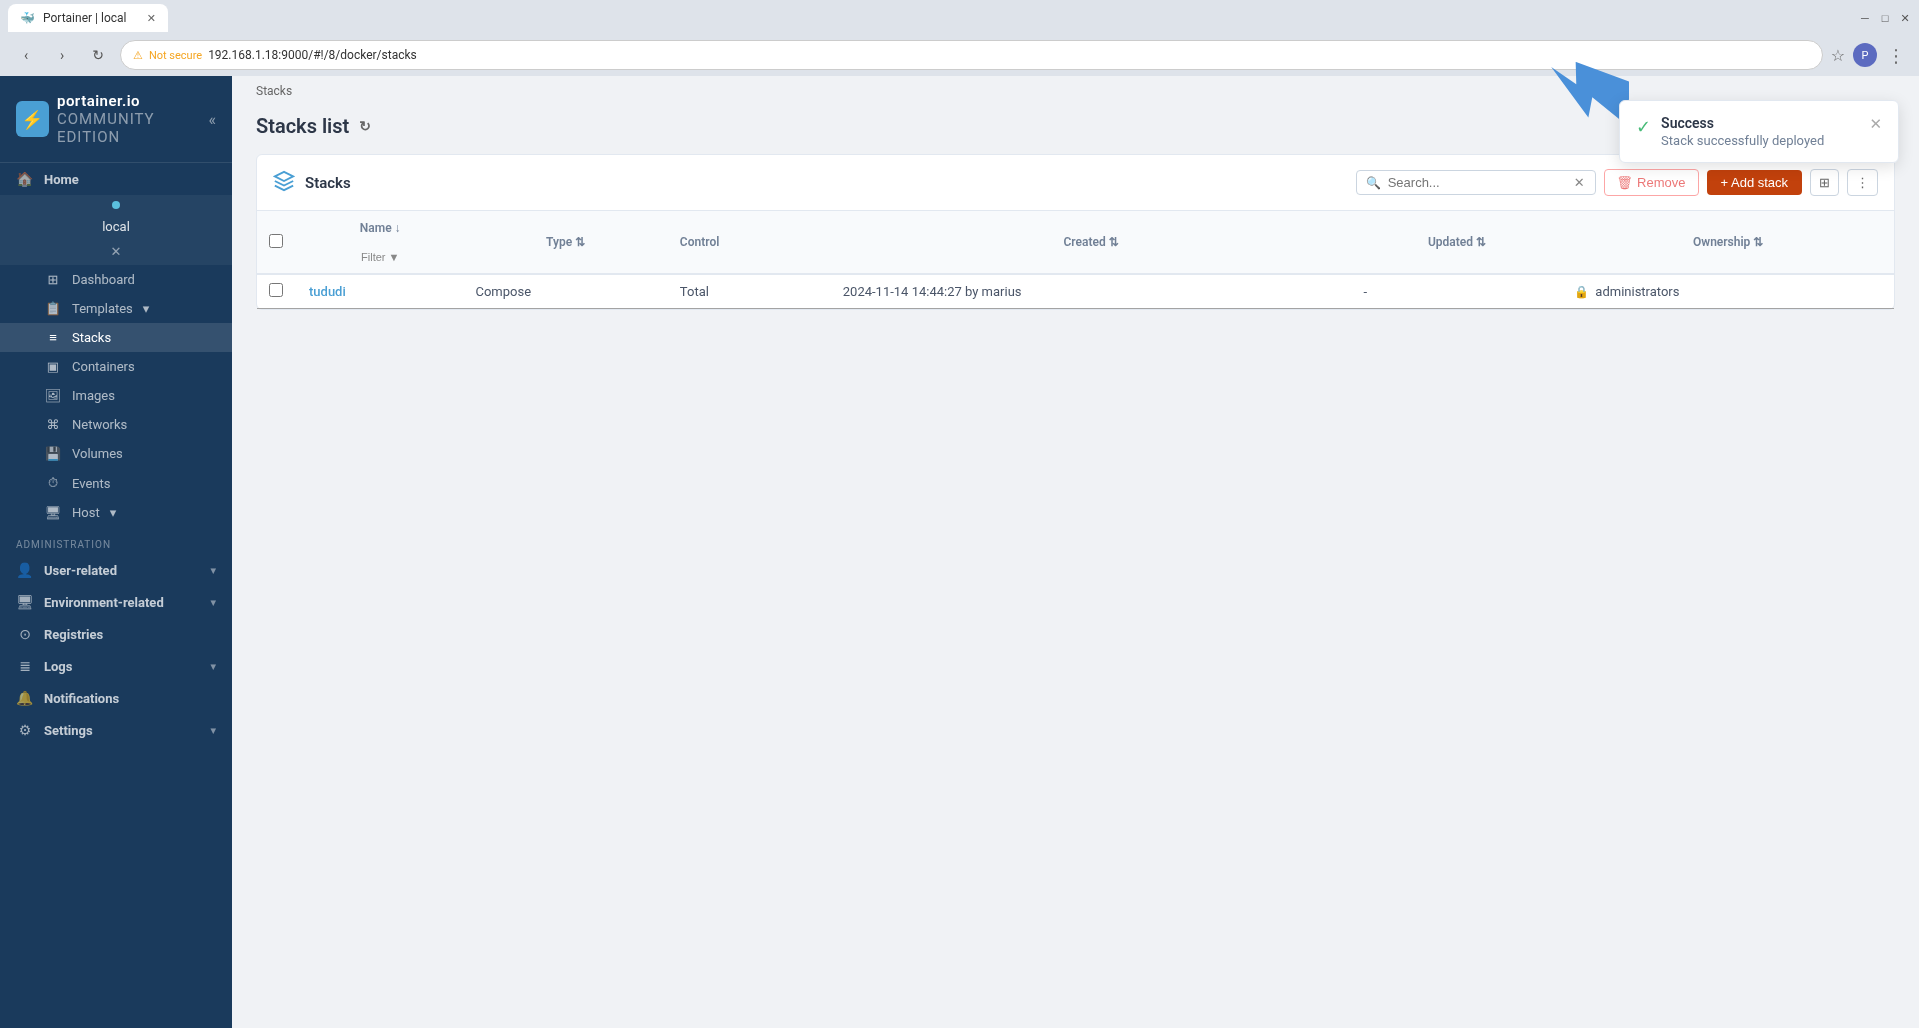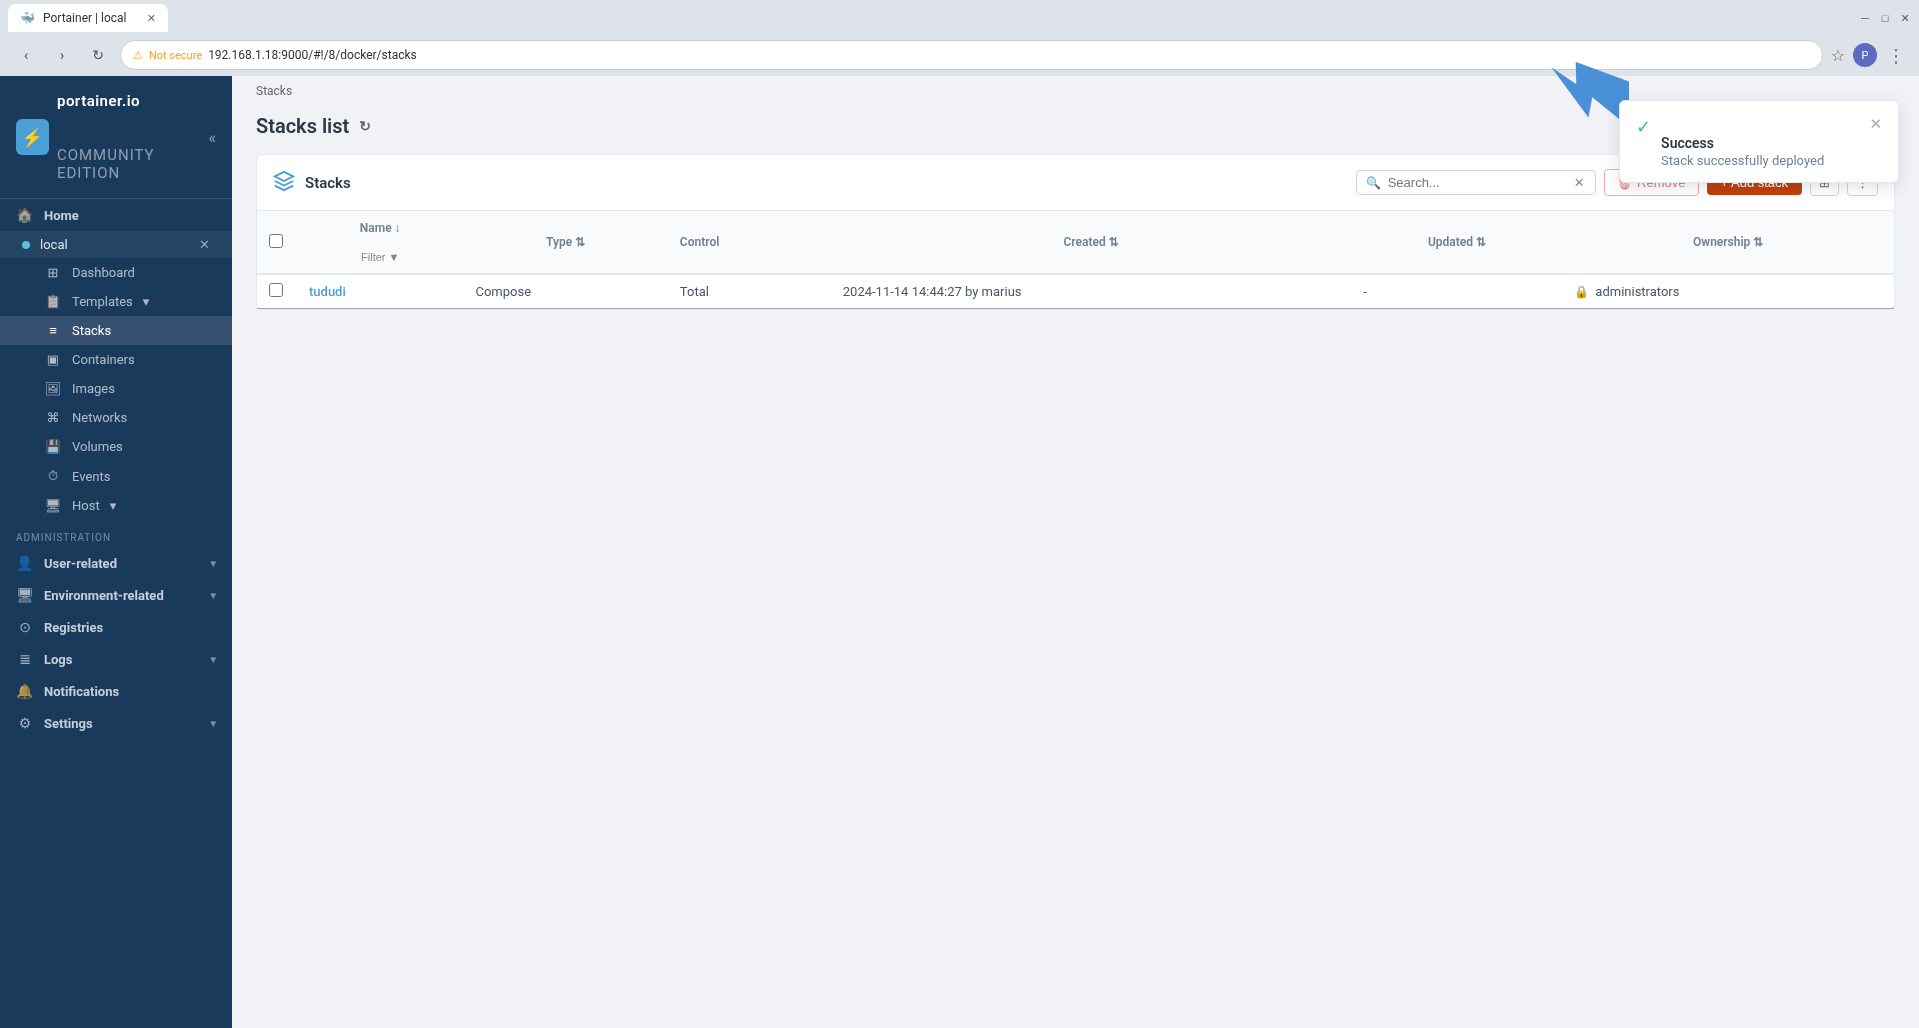--- a/index.html
+++ b/index.html
@@ -20,33 +20,33 @@
     .browser-menu { color: #666; font-size: 18px; cursor: pointer; padding: 0 2px; }
 
     
     .app-layout { display: flex; height: calc(100vh - 72px); background: #f0f2f5; }
 
     
     .sidebar { width: 232px; background: #1a3a5c; color: #fff; display: flex; flex-direction: column; overflow-y: auto; flex-shrink: 0; }
     .sidebar-logo { display: flex; align-items: center; justify-content: space-between; padding: 16px; border-bottom: 1px solid rgba(255,255,255,0.1); }
     .sidebar-logo-img { display: flex; align-items: center; gap: 8px; }
     .sidebar-logo-icon { width: 36px; height: 36px; background: #4a9fd4; border-radius: 6px; display: flex; align-items: center; justify-content: center; font-size: 18px; color: white; }
-    .sidebar-logo-text { display: flex; flex-direction: column; gap: 36px; }
+    .sidebar-logo-text { display: flex; flex-direction: column; }
     .sidebar-logo-name { font-size: 15px; font-weight: 600; color: #fff; letter-spacing: 0.5px; }
     .sidebar-logo-sub { font-size: 15px; color: rgba(255,255,255,0.5); text-transform: uppercase; letter-spacing: 1px; }
     .sidebar-collapse-btn { color: rgba(255,255,255,0.5); cursor: pointer; font-size: 16px; }
 
     .sidebar-section-label { font-size: 10px; color: rgba(255,255,255,0.4); text-transform: uppercase; letter-spacing: 1px; padding: 12px 16px 4px; }
 
     .sidebar-item { display: flex; align-items: center; padding: 8px 16px; cursor: pointer; color: rgba(255,255,255,0.75); gap: 10px; font-size: 13px; transition: background 0.15s; }
     .sidebar-item .item-icon { width: 18px; text-align: center; opacity: 0.8; font-size: 14px; }
     .sidebar-item .item-label { flex: 1; font-weight: bold; }
     .sidebar-item .item-chevron { font-size: 11px; opacity: 0.6; }
 
-    .sidebar-env { display: flex; align-items: center; padding: 6px 22px; cursor: pointer; color: rgba(255,255,255,0.85); gap: 10px; font-size: 13px; background: rgba(255,255,255,0.05); }
+    .sidebar-env { display: flex; align-items: center; padding: 6px 16px; cursor: pointer; color: rgba(255,255,255,0.85); gap: 10px; font-size: 13px; background: rgba(255,255,255,0.05); flex-direction: column; }
     .sidebar-env .env-dot { width: 8px; height: 8px; background: #5bc0de; border-radius: 50%; flex-shrink: 0; }
     .sidebar-env .env-name { flex: 1; }
     .sidebar-env .env-close { font-size: 13px; opacity: 0.6; }
 
     .sidebar-sub-item { display: flex; align-items: center; padding: 7px 16px 7px 44px; cursor: pointer; color: rgba(255,255,255,0.65); gap: 10px; font-size: 13px; }
     .sidebar-sub-item.active { color: #fff; background: rgba(255,255,255,0.12); }
     .sidebar-sub-item .item-icon { width: 18px; text-align: center; font-size: 13px; }
 
     
     .main-content { flex: 1; display: flex; flex-direction: column; overflow: hidden; }
@@ -83,21 +83,21 @@
     .items-per-page { display: flex; align-items: center; justify-content: flex-end; padding: 12px 16px; gap: 8px; font-size: 13px; color: #666; }
     .items-per-page select { border: 1px solid #cbd5e0; border-radius: 4px; padding: 2px 6px; font-size: 13px; color: #333; background: #fff; }
 
     .ownership-cell { display: flex; align-items: center; gap: 6px; }
     .ownership-icon { color: #888; font-size: 12px; }
 
     
     .notification-toast { position: fixed; top: 100px; right: 20px; background: #fff; border: 1px solid #e2e8f0; border-radius: 6px; padding: 14px 16px; box-shadow: 0 4px 16px rgba(0,0,0,0.12); display: flex; align-items: flex-start; gap: 10px; min-width: 280px; max-width: 320px; z-index: 1000; }
     .notification-icon { color: #48bb78; font-size: 18px; flex-shrink: 0; margin-top: 1px; }
     .notification-content { flex: 1; }
-    .notification-title { font-weight: 600; font-size: 14px; color: #2d3748; margin-top: 20px; }
+    .notification-title { font-weight: 600; font-size: 14px; color: #2d3748; }
     .notification-msg { font-size: 13px; color: #718096; margin-top: 2px; }
     .notification-close { color: #aaa; cursor: pointer; font-size: 15px; flex-shrink: 0; }
 
     
     .arrow-annotation { position: fixed; top: 62px; right: 290px; z-index: 999; pointer-events: none; }
 
     
     input[type="checkbox"] { width: 14px; height: 14px; cursor: pointer; }
 
     

